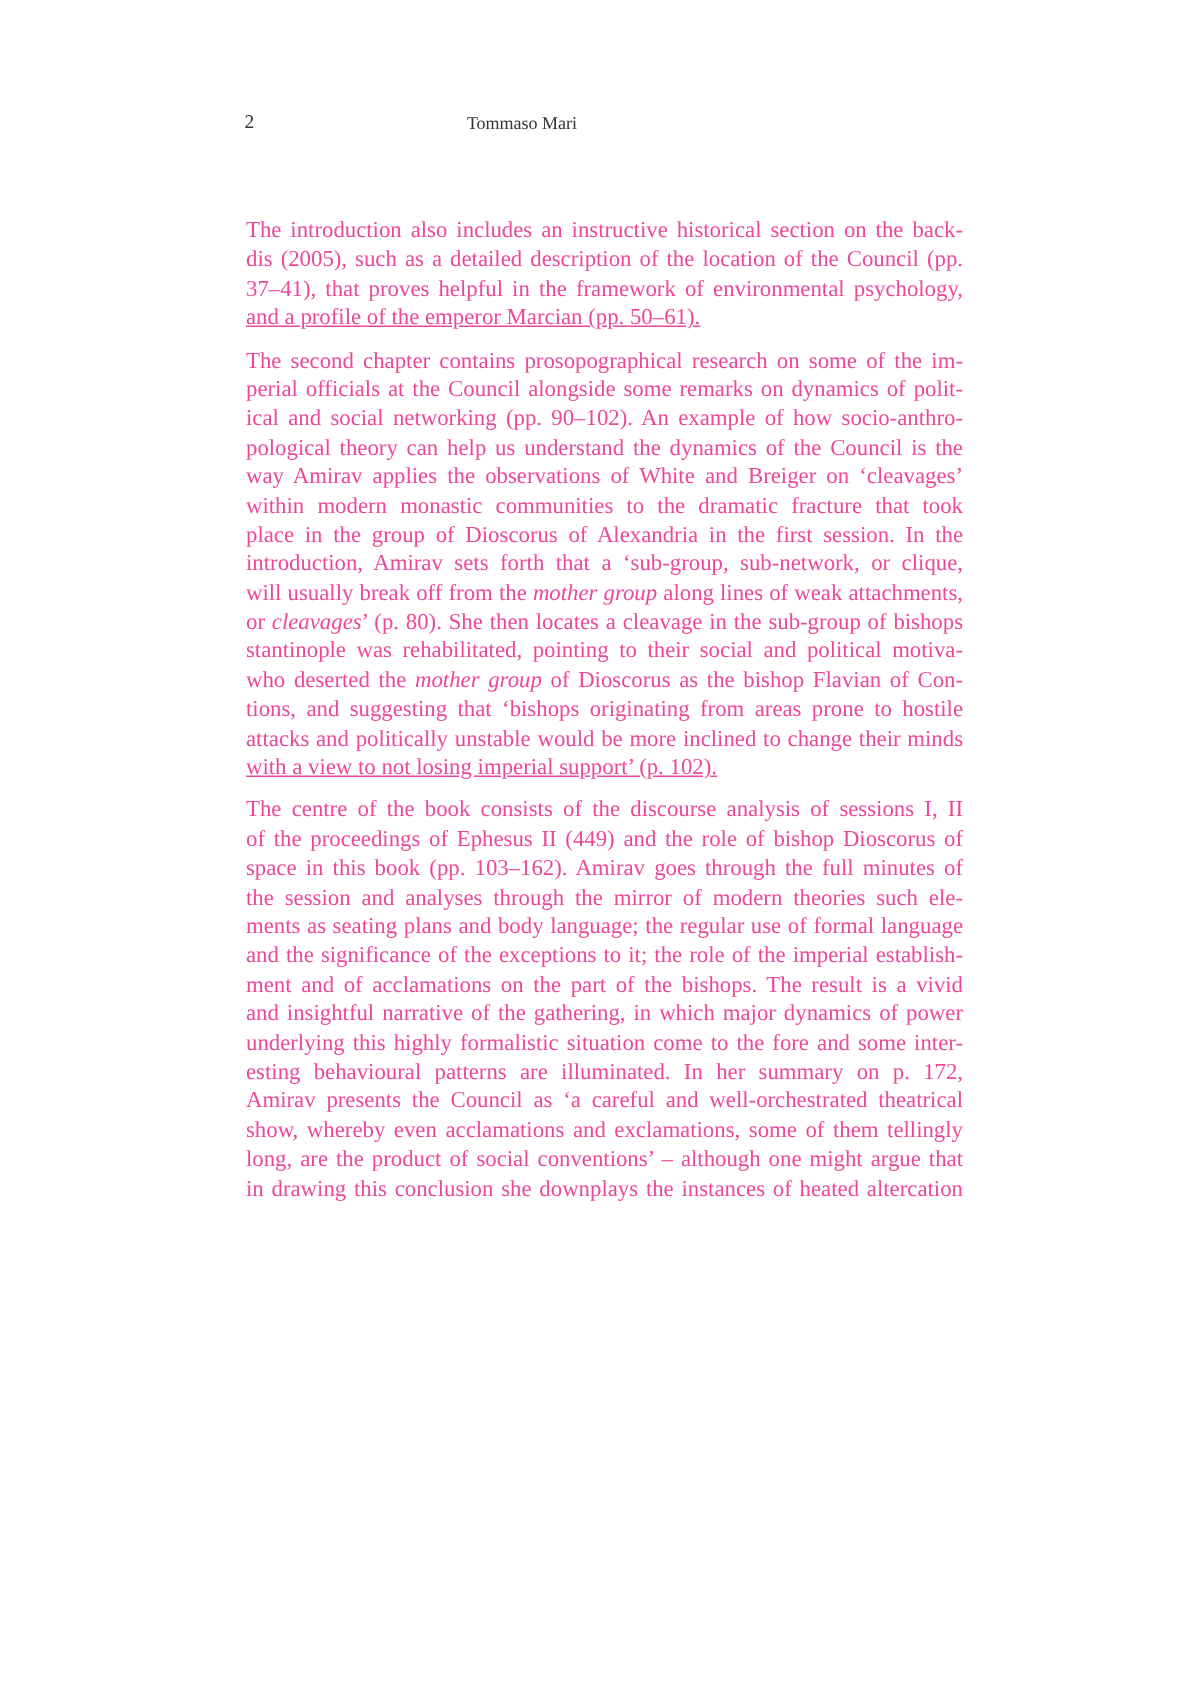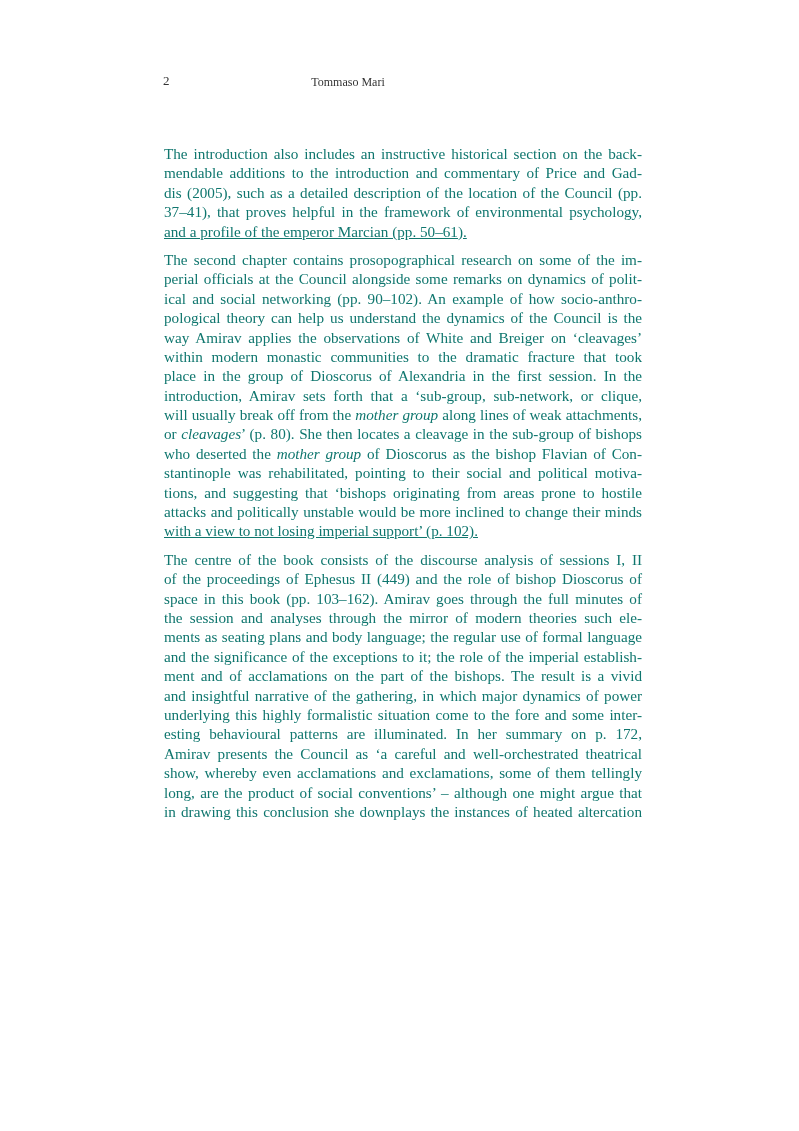--- a/index.html
+++ b/index.html
@@ -1,55 +1,54 @@
 <!DOCTYPE html>
 <html><head>
   <meta charset="utf-8">
   <style>
     html, body { margin: 0; padding: 0; background: #ffffff; }
     body { width: 799px; height: 1131px; position: relative; overflow: hidden; }
     .page { position: absolute; left: 0; top: 0; width: 799px; height: 1131px; background: #fff; }
     .page-number { position: absolute; left: 163px; top: 73px; font-family: "Liberation Serif", "DejaVu Serif", serif; font-size: 13px; color: #333; }
     .running-head { position: absolute; left: 0; width: 696px; top: 75px; text-align: center; font-family: "Liberation Serif", "DejaVu Serif", serif; font-size: 12px; color: #333; }
-    .body { position: absolute; left: 164px; top: 144px; width: 478px; font-family: "Liberation Serif", "DejaVu Serif", serif; font-size: 15.2px; color: #0f766e; }
+    .body { position: absolute; left: 164px; top: 144px; width: 478px; font-family: "Liberation Serif", "DejaVu Serif", serif; font-size: 15.2px; color: #ec4899; }
     .para { margin: 0 0 9px 0; }
     .line { display: block; height: 19.4px; line-height: 19.4px; white-space: nowrap; text-align: justify; text-align-last: justify; }
     .line.last { text-align-last: left; text-decoration: underline; }
     em { }
   </style>
 </head>
 <body>
 
 <div class="page">
   <div class="page-number">2</div>
   <div class="running-head">Tommaso Mari</div>
 
   <div class="body">
 
     <div class="para">
       <span class="line">The introduction also includes an instructive historical section on the back-</span>
-      <span class="line">mendable additions to the introduction and commentary of Price and Gad-</span>
       <span class="line">dis (2005), such as a detailed description of the location of the Council (pp.</span>
       <span class="line">37–41), that proves helpful in the framework of environmental psychology,</span>
       <span class="line last">and a profile of the emperor Marcian (pp. 50–61).</span>
     </div>
 
     <div class="para">
       <span class="line">The second chapter contains prosopographical research on some of the im-</span>
       <span class="line">perial officials at the Council alongside some remarks on dynamics of polit-</span>
       <span class="line">ical and social networking (pp. 90–102). An example of how socio-anthro-</span>
       <span class="line">pological theory can help us understand the dynamics of the Council is the</span>
       <span class="line">way Amirav applies the observations of White and Breiger on ‘cleavages’</span>
       <span class="line">within modern monastic communities to the dramatic fracture that took</span>
       <span class="line">place in the group of Dioscorus of Alexandria in the first session. In the</span>
       <span class="line">introduction, Amirav sets forth that a ‘sub-group, sub-network, or clique,</span>
       <span class="line"><span>will usually break off from the </span><em>mother group</em><span> along lines of weak attachments,</span></span>
       <span class="line"><span>or </span><em>cleavages</em><span>’ (p. 80). She then locates a cleavage in the sub-group of bishops</span></span>
+      <span class="line">stantinople was rehabilitated, pointing to their social and political motiva-</span>
       <span class="line"><span>who deserted the </span><em>mother group</em><span> of Dioscorus as the bishop Flavian of Con-</span></span>
-      <span class="line">stantinople was rehabilitated, pointing to their social and political motiva-</span>
       <span class="line">tions, and suggesting that ‘bishops originating from areas prone to hostile</span>
       <span class="line">attacks and politically unstable would be more inclined to change their minds</span>
       <span class="line last">with a view to not losing imperial support’ (p. 102).</span>
     </div>
 
     <div class="para">
       <span class="line">The centre of the book consists of the discourse analysis of sessions I, II</span>
       <span class="line">of the proceedings of Ephesus II (449) and the role of bishop Dioscorus of</span>
       <span class="line">space in this book (pp. 103–162). Amirav goes through the full minutes of</span>
       <span class="line">the session and analyses through the mirror of modern theories such ele-</span>

